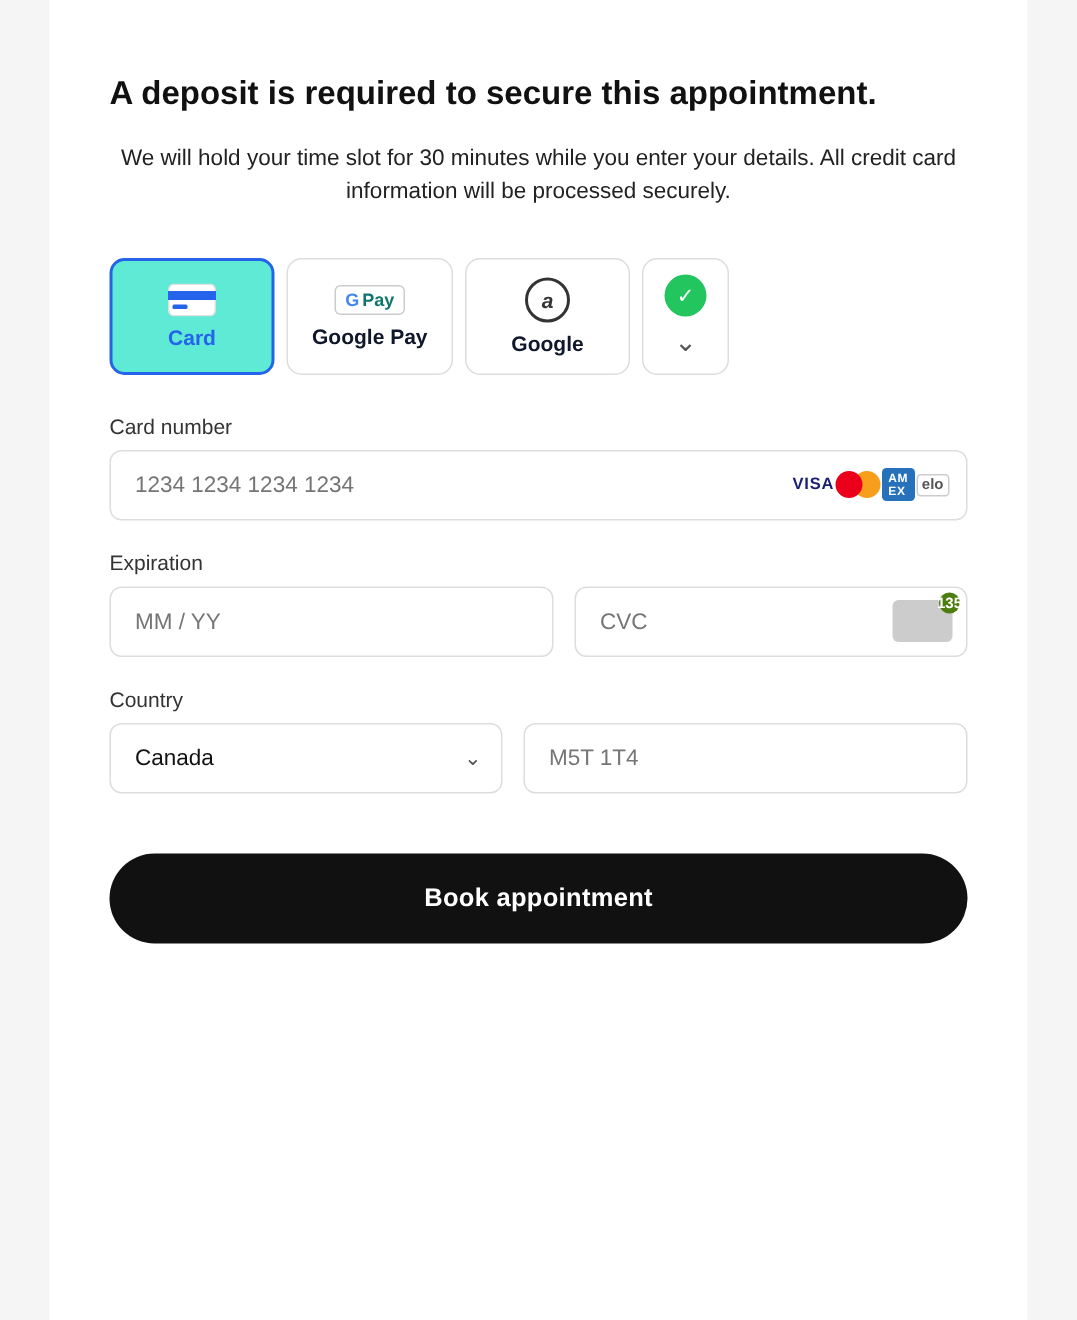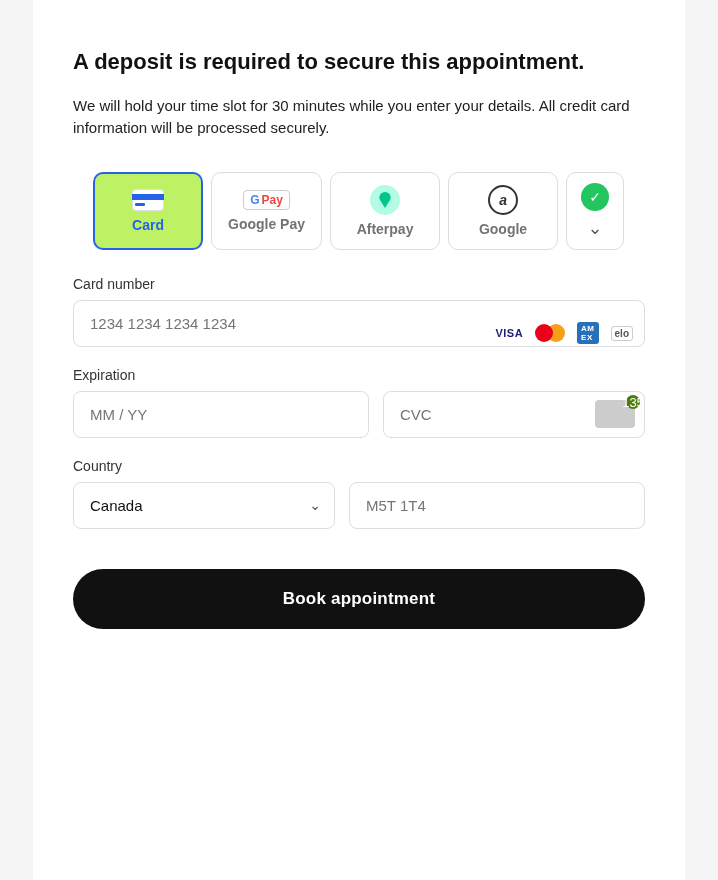--- a/index.html
+++ b/index.html
@@ -29,20 +29,21 @@
       font-size: 15px;
       color: #222;
       margin-bottom: 14px;
       line-height: 1.5;
     }
     .note {
       font-size: 15px;
       color: #222;
       margin-bottom: 32px;
       line-height: 1.5;
+      text-align: center;
     }
     
     .payment-tabs {
       display: flex;
       gap: 0;
       margin-bottom: 26px;
       border-bottom: none;
     }
     .tab-item {
       display: flex;
@@ -54,31 +55,30 @@
       border-radius: 10px;
       cursor: pointer;
       background: #fff;
       min-width: 110px;
       margin-right: 8px;
       gap: 6px;
       position: relative;
     }
     .tab-item.active {
       border: 2px solid #2563eb;
-      background: #bef264;
-      margin-left: 20px;
+      background: #5eead4;
     }
     .tab-item.more {
       min-width: 52px;
       padding: 10px 14px;
     }
     .tab-label {
       font-size: 14px;
       font-weight: 600;
-      color: #737373;
+      color: #0f172a;
     }
     .tab-item.active .tab-label {
       color: #2563eb;
     }
     
     .card-icon {
       width: 32px;
       height: 22px;
     }
     
@@ -154,22 +154,21 @@
       outline: none;
       background: #fff;
     }
     .card-logos {
       position: absolute;
       right: 12px;
       top: 50%;
       transform: translateY(-50%);
       display: flex;
       align-items: center;
-      gap: 12px;
-      margin-top: 10px;
+      gap: 1px;
     }
     .visa-logo {
       font-size: 11px;
       font-weight: 900;
       color: #1a1f71;
       letter-spacing: 0.5px;
     }
     .mc-logo {
       display: flex;
       align-items: center;
@@ -230,22 +229,22 @@
       border-radius: 4px;
       position: relative;
       display: flex;
       align-items: center;
       justify-content: flex-end;
       padding-right: 3px;
     }
     .cvc-badge {
       background: #4d7c0f;
       color: #fff;
-      font-size: 13px;
-      font-weight: 400;
+      font-size: 10px;
+      font-weight: 700;
       border-radius: 50%;
       width: 14px;
       height: 14px;
       display: flex;
       align-items: center;
       justify-content: center;
       position: absolute;
       top: -5px;
       right: -5px;
     }
@@ -313,33 +312,25 @@
         <rect x="0.5" y="0.5" width="31" height="21" rx="3.5" fill="white" stroke="#E0E0E0"></rect>
         <rect x="0" y="5" width="32" height="6" fill="#2563eb"></rect>
         <rect x="3" y="14" width="10" height="3" rx="1" fill="#2563eb"></rect>
       </svg>
       <span class="tab-label">Card</span>
     </div>
 
     <div class="tab-item">
       <div class="gpay-badge">
         <span style="color:#4285F4;font-weight:700;font-size:12px;">G</span>
-          <span style="color:#ef4444;font-size:12px;">Pay</span>
+          <span style="color:#0f766e;font-size:12px;">Pay</span>
       </div>
       <span class="tab-label">Google Pay</span>
     </div>
 
-    <div class="tab-item">
-      <div class="afterpay-icon">
-        <svg width="20" height="20" viewBox="0 0 20 20">
-            <path d="M10 2 C6 2 3 6 5 10 L10 18 L15 10 C17 6 14 2 10 2Z" fill="#00c68e"></path>
-          </svg>
-      </div>
-      <span class="tab-label">Afterpay</span>
-    </div>
 
     <div class="tab-item">
       <div class="affirm-icon">a</div>
       <span class="tab-label">Google</span>
     </div>
 
     <div class="tab-item more">
       <div class="check-circle">✓</div>
       <span style="font-size:18px;color:#555;">⌄</span>
     </div>

